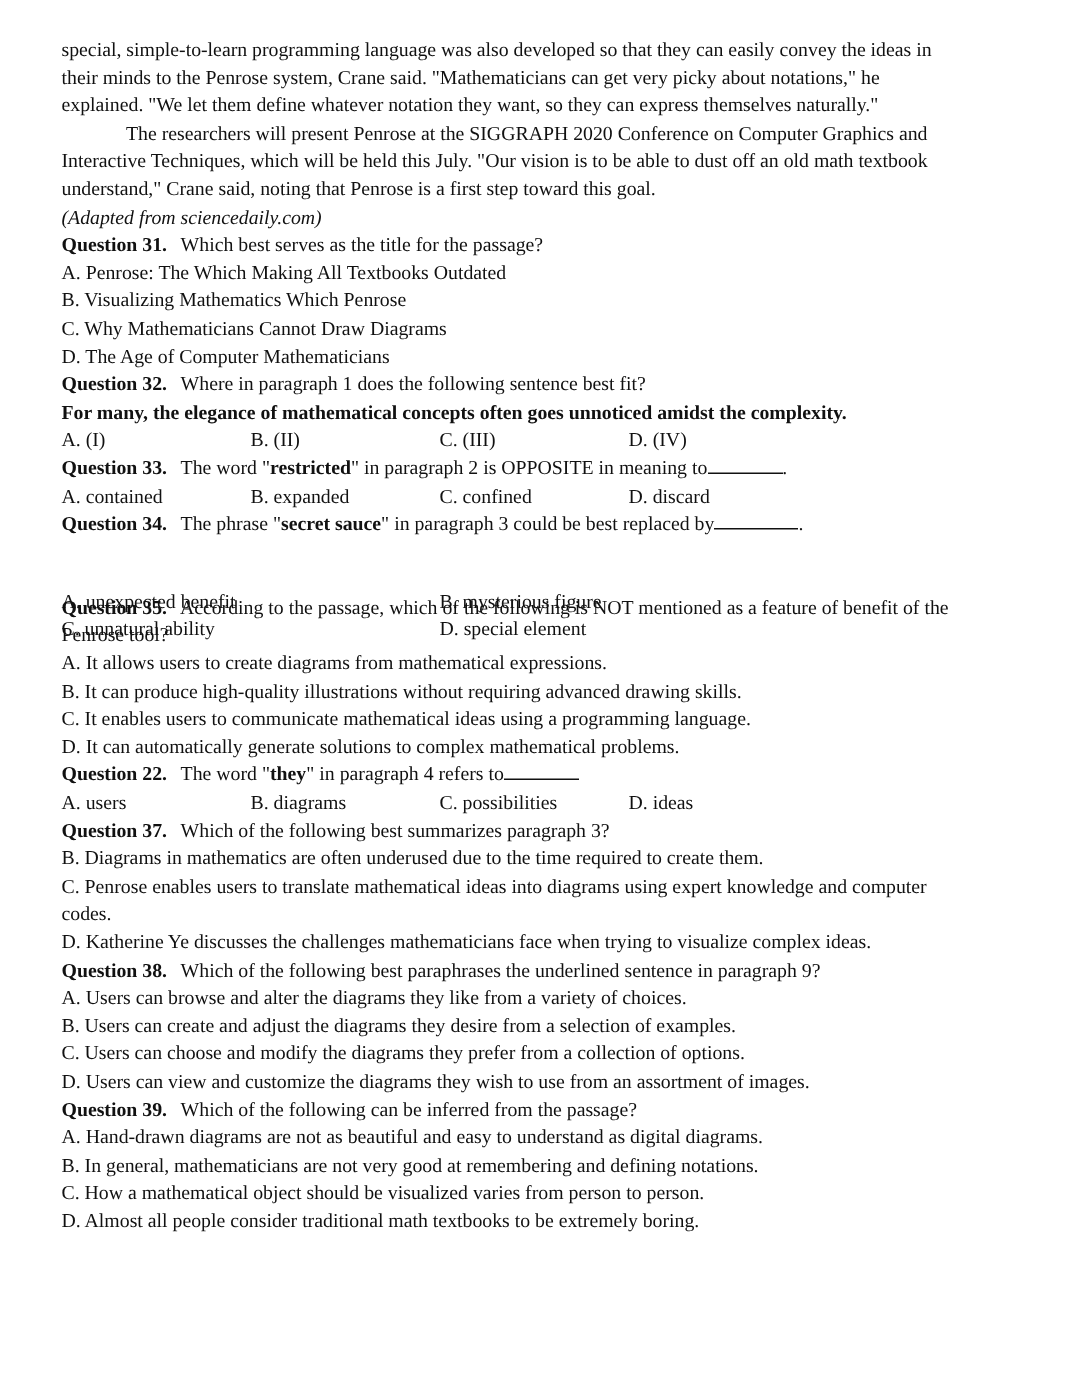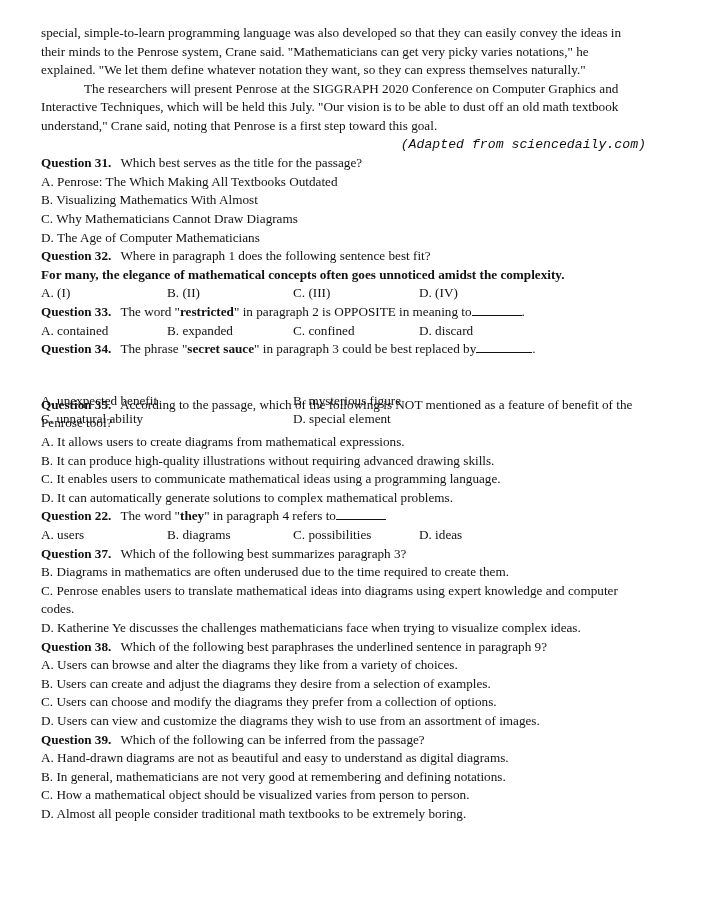--- a/index.html
+++ b/index.html
@@ -3,52 +3,52 @@
 <meta charset="utf-8">
 <style>
   html, body { margin: 0; padding: 0; background: #ffffff; }
   body { width: 714px; height: 924px; overflow: hidden; position: relative; }
   .page {
     position: absolute; left: 41px; top: 24px; width: 640px;
     font-family: "Liberation Serif", serif; font-size: 13.2px; line-height: 18.6px; color: #111;
   }
   .line { white-space: nowrap; height: 18.6px; }
   .indent { padding-left: 43px; }
-  .source { text-align: right; font-style: italic; padding-right: 35px; font-family: Liberation Mono, monospace; }
+  .source { font-style: italic; padding-right: 35px; }
   .qlabel { font-weight: bold; margin-right: 6px; }
   .b { font-weight: bold; }
   .blank { display: inline-block; border-bottom: 1px solid #111; height: 11px; vertical-align: baseline; }
   .blank.w7 { width: 50px; }
   .blank.w8 { width: 56px; }
   .row4 { display: flex; height: 18.6px; white-space: nowrap; }
   .row4 > span { width: 126px; }
   .row2 { display: flex; height: 18.6px; white-space: nowrap; }
   .row2 > span { width: 252px; margin-top: 33px; }
 </style>
 </head>
 <body>
 
 <div class="page">
 
   <div>
     <div class="line">special, simple-to-learn programming language was also developed so that they can easily convey the ideas in</div>
-    <div class="line">their minds to the Penrose system, Crane said. "Mathematicians can get very picky varies notations," he</div>
+    <div class="line">their minds to the Penrose system, Crane said. "Mathematicians can get very picky about notations," he</div>
     <div class="line">explained. "We let them define whatever notation they want, so they can express themselves naturally."</div>
   </div>
   <div>
     <div class="line indent">The researchers will present Penrose at the SIGGRAPH 2020 Conference on Computer Graphics and</div>
     <div class="line">Interactive Techniques, which will be held this July. "Our vision is to be able to dust off an old math textbook</div>
     <div class="line">understand," Crane said, noting that Penrose is a first step toward this goal.</div>
   </div>
   <div class="line source">(Adapted from sciencedaily.com)</div>
 
   <div>
     <div class="line"><span class="qlabel">Question 31.</span> <span>Which best serves as the title for the passage?</span></div>
     <div class="line">A. Penrose: The Which Making All Textbooks Outdated</div>
-    <div class="line">B. Visualizing Mathematics With Almost</div>
+    <div class="line">B. Visualizing Mathematics Which Penrose</div>
     <div class="line">C. Why Mathematicians Cannot Draw Diagrams</div>
     <div class="line">D. The Age of Computer Mathematicians</div>
   </div>
 
   <div>
     <div class="line"><span class="qlabel">Question 32.</span> <span>Where in paragraph 1 does the following sentence best fit?</span></div>
     <div class="line b">For many, the elegance of mathematical concepts often goes unnoticed amidst the complexity.</div>
     <div class="row4">
       <span>A. (I)</span>
       <span>B. (II)</span>

